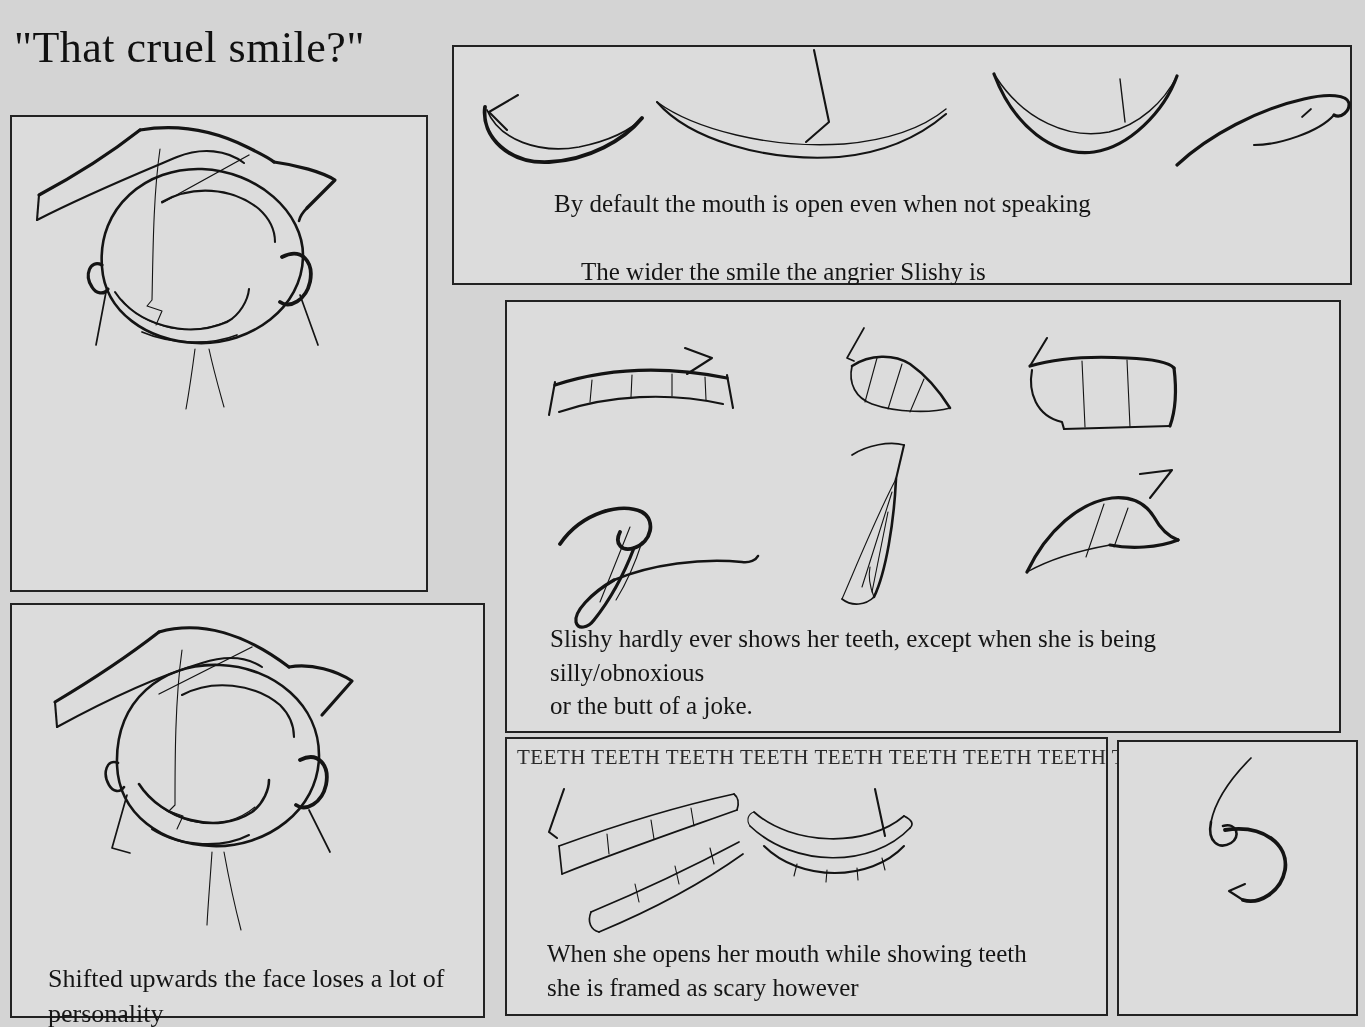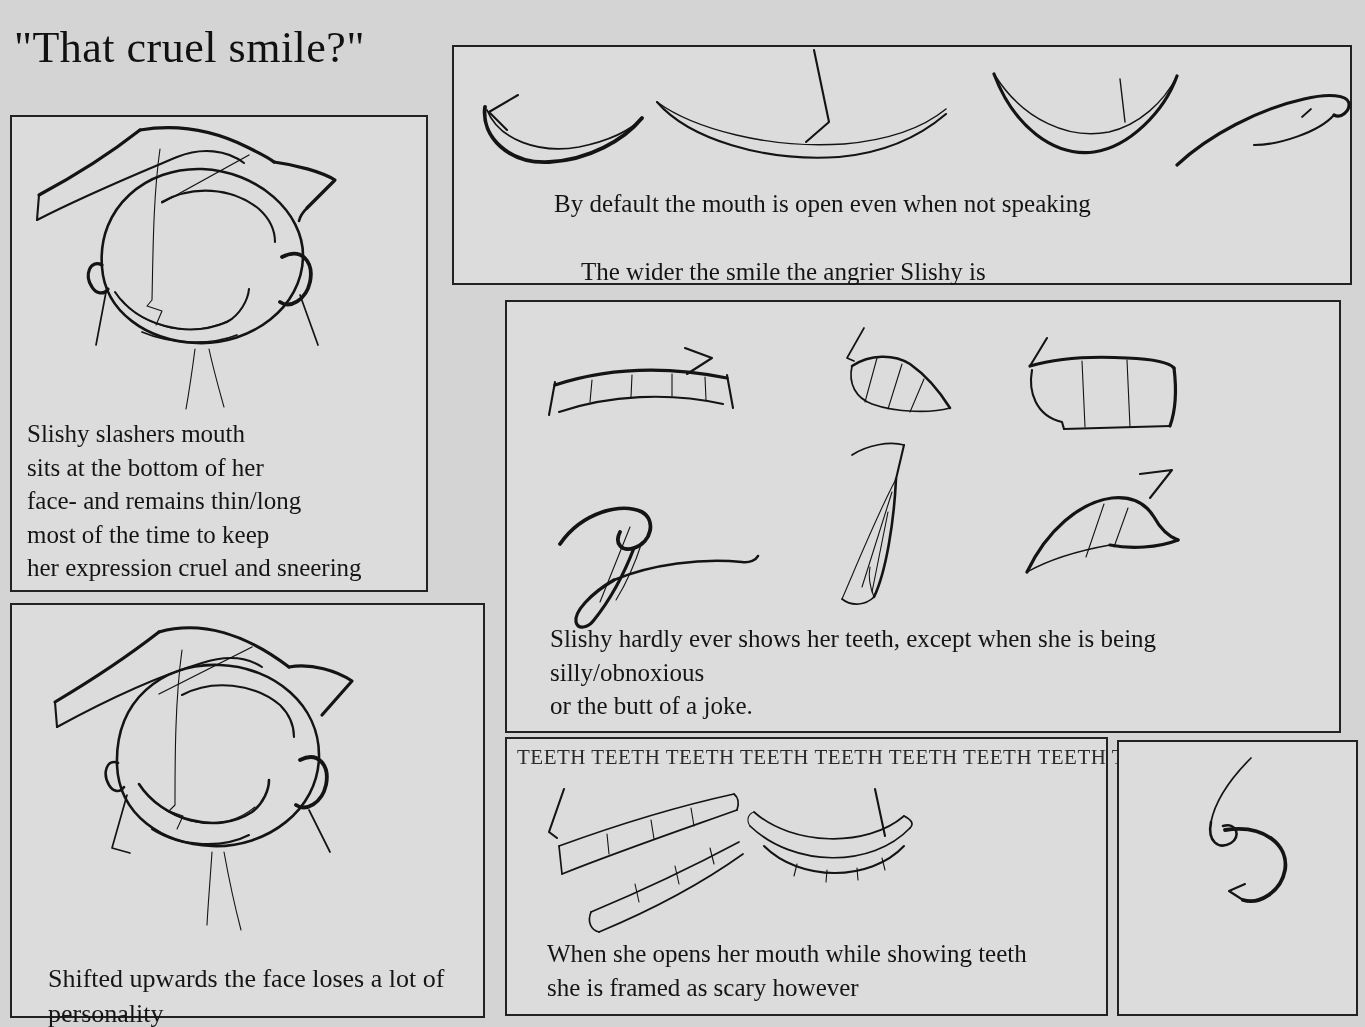--- a/index.html
+++ b/index.html
@@ -77,25 +77,20 @@
       <path class="w2" d="M103,175 C125,208 175,222 215,205 C228,198 236,183 237,172"></path>
       <path class="w1" d="M110,183 C135,212 180,222 220,202"></path>
       <path class="w15" d="M130,215 C160,228 200,228 225,218"></path>
 
       <path class="w15" d="M94,175 L84,228"></path>
       <path class="w15" d="M288,178 L306,228"></path>
 
       <path class="w1" d="M183,232 C180,255 177,275 174,292"></path>
       <path class="w1" d="M197,232 C202,255 207,272 212,290"></path>
     </svg>
-    <div class="caption cap-25" style="left:15px;top:300px;width:395px;">Slishy slashers mouth
-sits at the bottom of her
-face- and remains thin/long
-most of the time to keep
-her expression cruel and sneering</div>
   </div>
 
   <div class="panel" style="left:10px;top:603px;width:475px;height:415px;">
     <svg width="475" height="330" viewBox="0 0 475 330" style="left:0;top:0;">
 
       <path class="w3" d="M43,97 C85,72 120,48 147,27"></path>
       <path class="w2" d="M45,122 C100,92 150,70 190,58 C215,50 235,52 250,62"></path>
       <path class="w2" d="M43,97 L45,122"></path>
       <path class="w3" d="M147,27 C190,15 235,30 277,62"></path>
 

